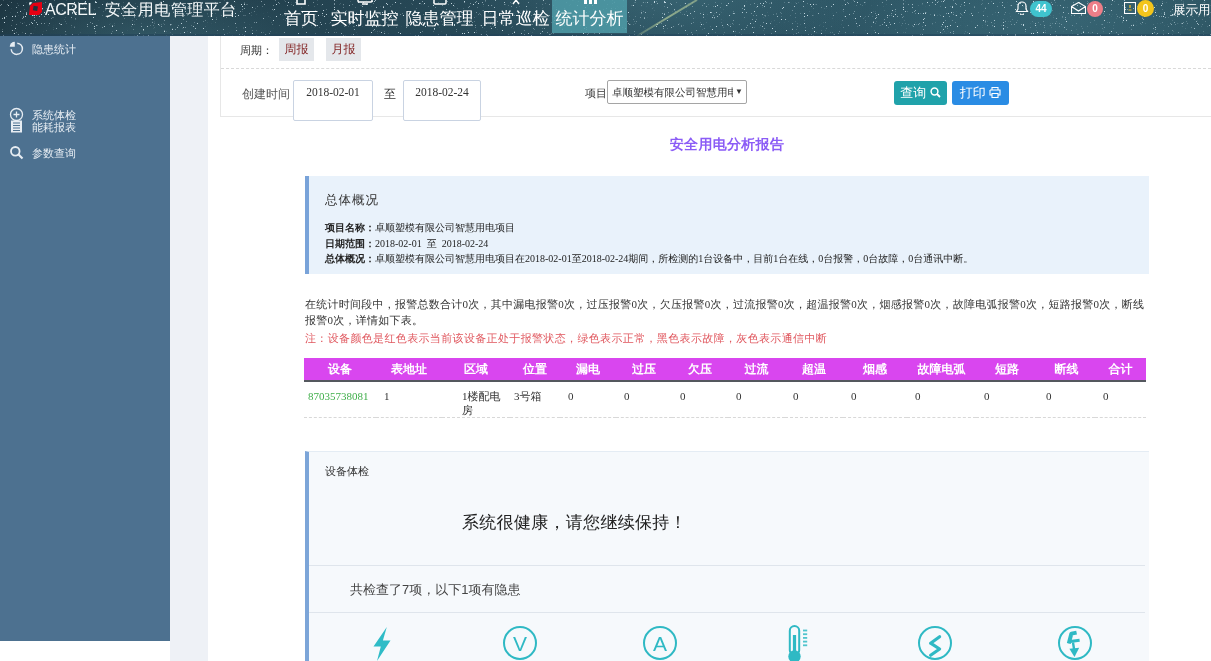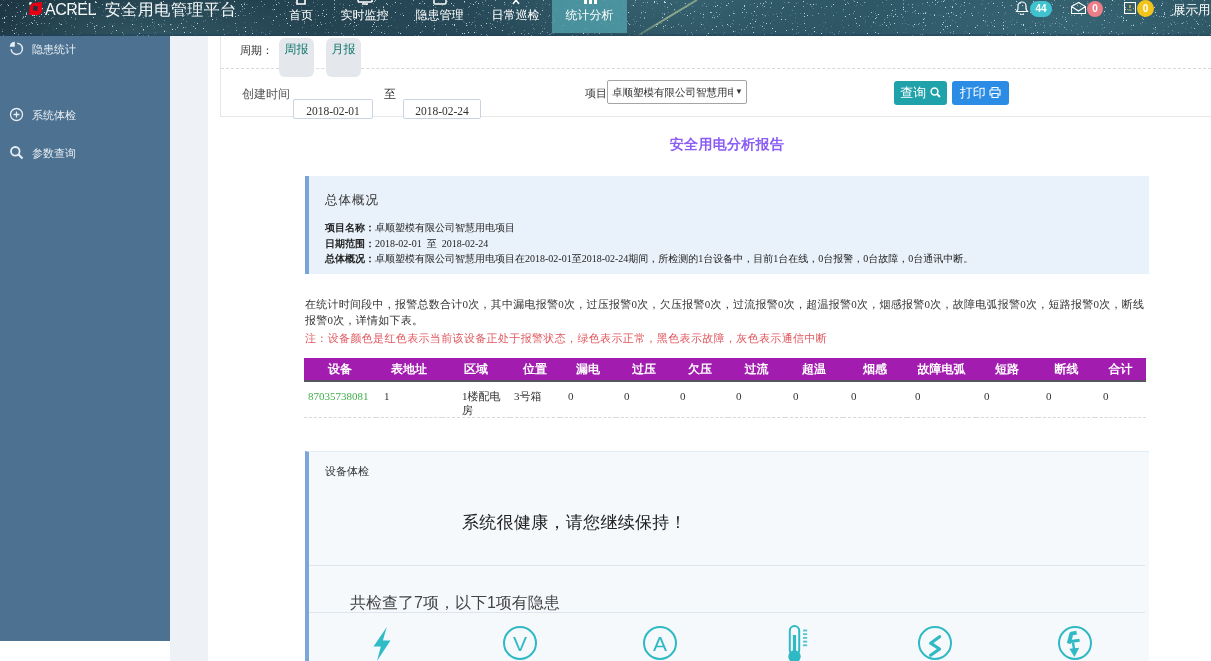--- a/index.html
+++ b/index.html
@@ -12,77 +12,77 @@
     radial-gradient(300px 120px at 55% -40%, rgba(130,210,220,0.16), rgba(0,0,0,0) 70%),
     radial-gradient(420px 140px at 88% 60%, rgba(110,190,205,0.18), rgba(0,0,0,0) 70%),
     linear-gradient(90deg,#1d3642 0%,#254553 30%,#2a4f5e 55%,#2b5261 78%,#294e5c 100%);
 }
 #nav svg.noise { position:absolute; left:0; top:0; }
 #streak { position:absolute; left:637px; top:35px; width:70px; height:2px;
   background:linear-gradient(90deg,rgba(190,210,150,0.25),rgba(200,220,160,0.6),rgba(200,220,160,0.5));
   transform:rotate(-31deg); transform-origin:left center; }
 #activeTab { position:absolute; left:552px; top:0; width:75px; height:33px;
   background:rgba(79,156,168,0.85); }
-.navitem { position:absolute; top:0; height:48px; color:#fff; font-size:12px; text-align:center; }
+.navitem { position:absolute; top:0; height:48px; color:#fff; font-size:17px; text-align:center; }
 .navitem .lbl { position:absolute; left:0; right:0; top:7px; }
 .navitem svg { position:absolute; left:50%; top:-10px; transform:translateX(-50%); }
 #logo { position:absolute; left:29px; top:1px; height:16px; color:#fff; }
 #logoicon { position:absolute; left:0; top:1px; width:13px; height:13px; }
 #logotxt { position:absolute; left:16px; top:-1px; font-size:16px; white-space:nowrap; color:#f4f8f9;}
 #logotxt .en { letter-spacing:-0.5px; } #logotxt .cn { letter-spacing:0.5px; }
 .badge { position:absolute; top:1px; height:16px; border-radius:9px; color:#fff;
   font-size:10px; font-weight:bold; text-align:center; line-height:16px; }
 #usertxt { position:absolute; left:1173px; top:2px; font-size:12.5px; color:#fff; white-space:nowrap; }
 #sidebar { position:absolute; left:0; top:36px; width:170px; height:605px; background:#4d7190; }
 .sitem { position:absolute; left:0; width:170px; height:26px; color:#e7edf3; font-size:11px; }
 .sitem .txt { position:absolute; left:32px; top:6px; }
 .sitem svg { position:absolute; left:9px; top:5px; }
 #main { position:absolute; left:170px; top:36px; width:1041px; height:625px; background:#eef1f6; }
 #white { position:absolute; left:208px; top:36px; width:1003px; height:625px; background:#fff; }
 #filterbox { position:absolute; left:220px; top:36px; width:991px; height:81px;
   border-left:1px solid #e7e7e7; border-bottom:1px solid #e7e7e7; background:#fff; }
 #dotline { position:absolute; left:221px; top:68px; width:990px; border-top:1px dashed #d9d9d9; }
 .flabel { position:absolute; font-size:12px; color:#333; }
-.gbtn { position:absolute; top:38px; height:39px; background:#e4e7eb; color:#0f766e;
-  font-size:12px; text-align:center; line-height:23px; border-radius:6px; }
-.dinput { position:absolute; top:80px; height:20px; border:1px solid #c9d3e2; border-radius:2px;
+.gbtn { position:absolute; top:38px; height:23px; background:#e4e7eb; color:#7f1d1d;
+  font-size:12px; text-align:center; line-height:23px; border-radius:0; }
+.dinput { position:absolute; top:80px; height:41px; border:1px solid #c9d3e2; border-radius:2px;
   background:#fff; font-family:"Liberation Serif",serif; font-size:11.5px; color:#333;
-  text-align:center; line-height:22px;margin-top:19px; }
+  text-align:center; line-height:22px; }
 #select { position:absolute; left:607px; top:80px; width:140px; height:24px; border:1px solid #a5a5a5;
   border-radius:2px; background:#fff; font-size:10.5px; color:#333; line-height:22px; }
 #select .stxt { position:absolute; left:4px; top:0; width:121px; overflow:hidden; white-space:nowrap; }
 #select .arr { position:absolute; right:3px; top:0px; font-size:8px; color:#333; }
 .cbtn { position:absolute; top:81px; height:24px; border-radius:3px; color:#fff; font-size:13px;
   text-align:center; line-height:24px; }
 #title { position:absolute; left:305px; top:136px; width:844px; text-align:center;
   font-family:"Liberation Serif",serif; font-weight:bold; font-size:14px; color:#8b5cf6; letter-spacing:0.3px; }
 #overview { position:absolute; left:305px; top:176px; width:844px; height:98px;
   background:#e9f2fb; border-left:4px solid #79a3d9; font-family:"Liberation Serif",serif; }
 #overview h3 { position:absolute; left:16px; top:16px; font-size:12.5px; color:#333; font-weight:normal; letter-spacing:1px;}
 #ovlines { position:absolute; left:16px; top:44px; font-size:10px; color:#222; line-height:15.5px; white-space:nowrap; }
 #para { position:absolute; left:305px; top:297px; width:846px; font-family:"Liberation Serif",serif;
   font-size:11px; color:#333; line-height:15.5px; white-space:nowrap; letter-spacing:0.25px; }
 #rednote { position:absolute; left:305px; top:331px; width:846px; font-family:"Liberation Serif",serif;
   font-size:11px; color:#e0575e; white-space:nowrap; letter-spacing:0.35px; }
 #tbl { position:absolute; left:304px; top:358px; width:842px; border-collapse:collapse; table-layout:fixed;
   font-family:"Liberation Serif",serif; }
-#tbl th { background:#a21caf; color:#fff; font-size:12px; font-weight:bold; height:23px;
+#tbl th { background:#d946ef; color:#fff; font-size:12px; font-weight:bold; height:23px;
   border-bottom:2px solid #54585e; text-align:center; padding:0; }
 #tbl td { font-size:11px; color:#333; vertical-align:top; padding:7px 0 0 8px; height:36px;
   border-bottom:1px dashed #d8d8d8; line-height:14px; }
 #tbl td.dev { color:#3fae49; padding-left:4px; }
 #checkup { position:absolute; left:305px; top:451px; width:844px; height:236px;
   background:#f6f9fc; border-left:4px solid #7ca5d8; border-top:1px solid #e4ecf4; }
 #checkup .hd { position:absolute; left:16px; top:12px; font-size:11px; color:#333; }
 #score { position:absolute; left:43px; top:38px; width:61px; height:61px; border-radius:50%;
   background:#35c0c7; color:#fff; text-align:center; line-height:61px;
   font-family:"Liberation Serif",serif; font-style:italic; font-size:15px; }
 #healthtxt { position:absolute; left:153px; top:59px; font-size:17px; color:#222; letter-spacing:0.3px; }
 .sep { position:absolute; left:0px; width:836px; border-top:1px solid #dfe5ec; }
-#checked { position:absolute; left:41px; top:129px; font-size:16px; color:#444;margin-top:12px; }
+#checked { position:absolute; left:41px; top:129px; font-size:13px; color:#444; }
 .icbox { position:absolute; top:170px; width:40px; height:42px; }
 </style>
 </head>
 <body>
 <div id="nav">
 <svg class="noise" width="1211" height="36">
 <defs>
         <filter id="st" x="0" y="0" width="100%" height="100%">
 <feTurbulence type="fractalNoise" baseFrequency="0.9" numOctaves="2" seed="11"></feTurbulence>
 <feColorMatrix type="matrix" values="0 0 0 0 0.8  0 0 0 0 0.93  0 0 0 0 1  5 5 5 0 -9.2"></feColorMatrix>
@@ -157,20 +157,27 @@
         <path d="M6.4 6.4 L6.4 1.3 A5.1 5.1 0 0 0 1.3 6.4 Z" fill="#e7edf3" transform="translate(-0.6 -0.6)"></path>
       </svg>
       <span class="txt">隐患统计</span>
     </div>
 <div class="sitem" style="top:26px;margin-top:40px;">
       <svg width="15" height="15" viewBox="0 0 15 15">
         <circle cx="7.5" cy="7.5" r="6" fill="none" stroke="#e7edf3" stroke-width="1.3"></circle>
         <path d="M7.5 4.5 v6 M4.5 7.5 h6" stroke="#e7edf3" stroke-width="1.3"></path>
       </svg>
       <span class="txt">系统体检</span>
+    </div>
+<div class="sitem" style="top:78px;">
+      <svg width="15" height="15" viewBox="0 0 15 15">
+        <rect x="2" y="1.5" width="11" height="12" fill="#e7edf3"></rect>
+        <path d="M4 4 h7 M4 6.5 h7 M4 9 h7 M4 11.5 h7" stroke="#4d7190" stroke-width="1"></path>
+      </svg>
+      <span class="txt">能耗报表</span>
     </div>
 <div class="sitem" style="top:104px;">
       <svg width="15" height="15" viewBox="0 0 15 15">
         <circle cx="6.3" cy="6.3" r="4.3" fill="none" stroke="#e7edf3" stroke-width="1.8"></circle>
         <path d="M9.5 9.5 L13.5 13.5" stroke="#e7edf3" stroke-width="2.2"></path>
       </svg>
       <span class="txt">参数查询</span>
     </div>
 </div>
 <div id="main"></div>

